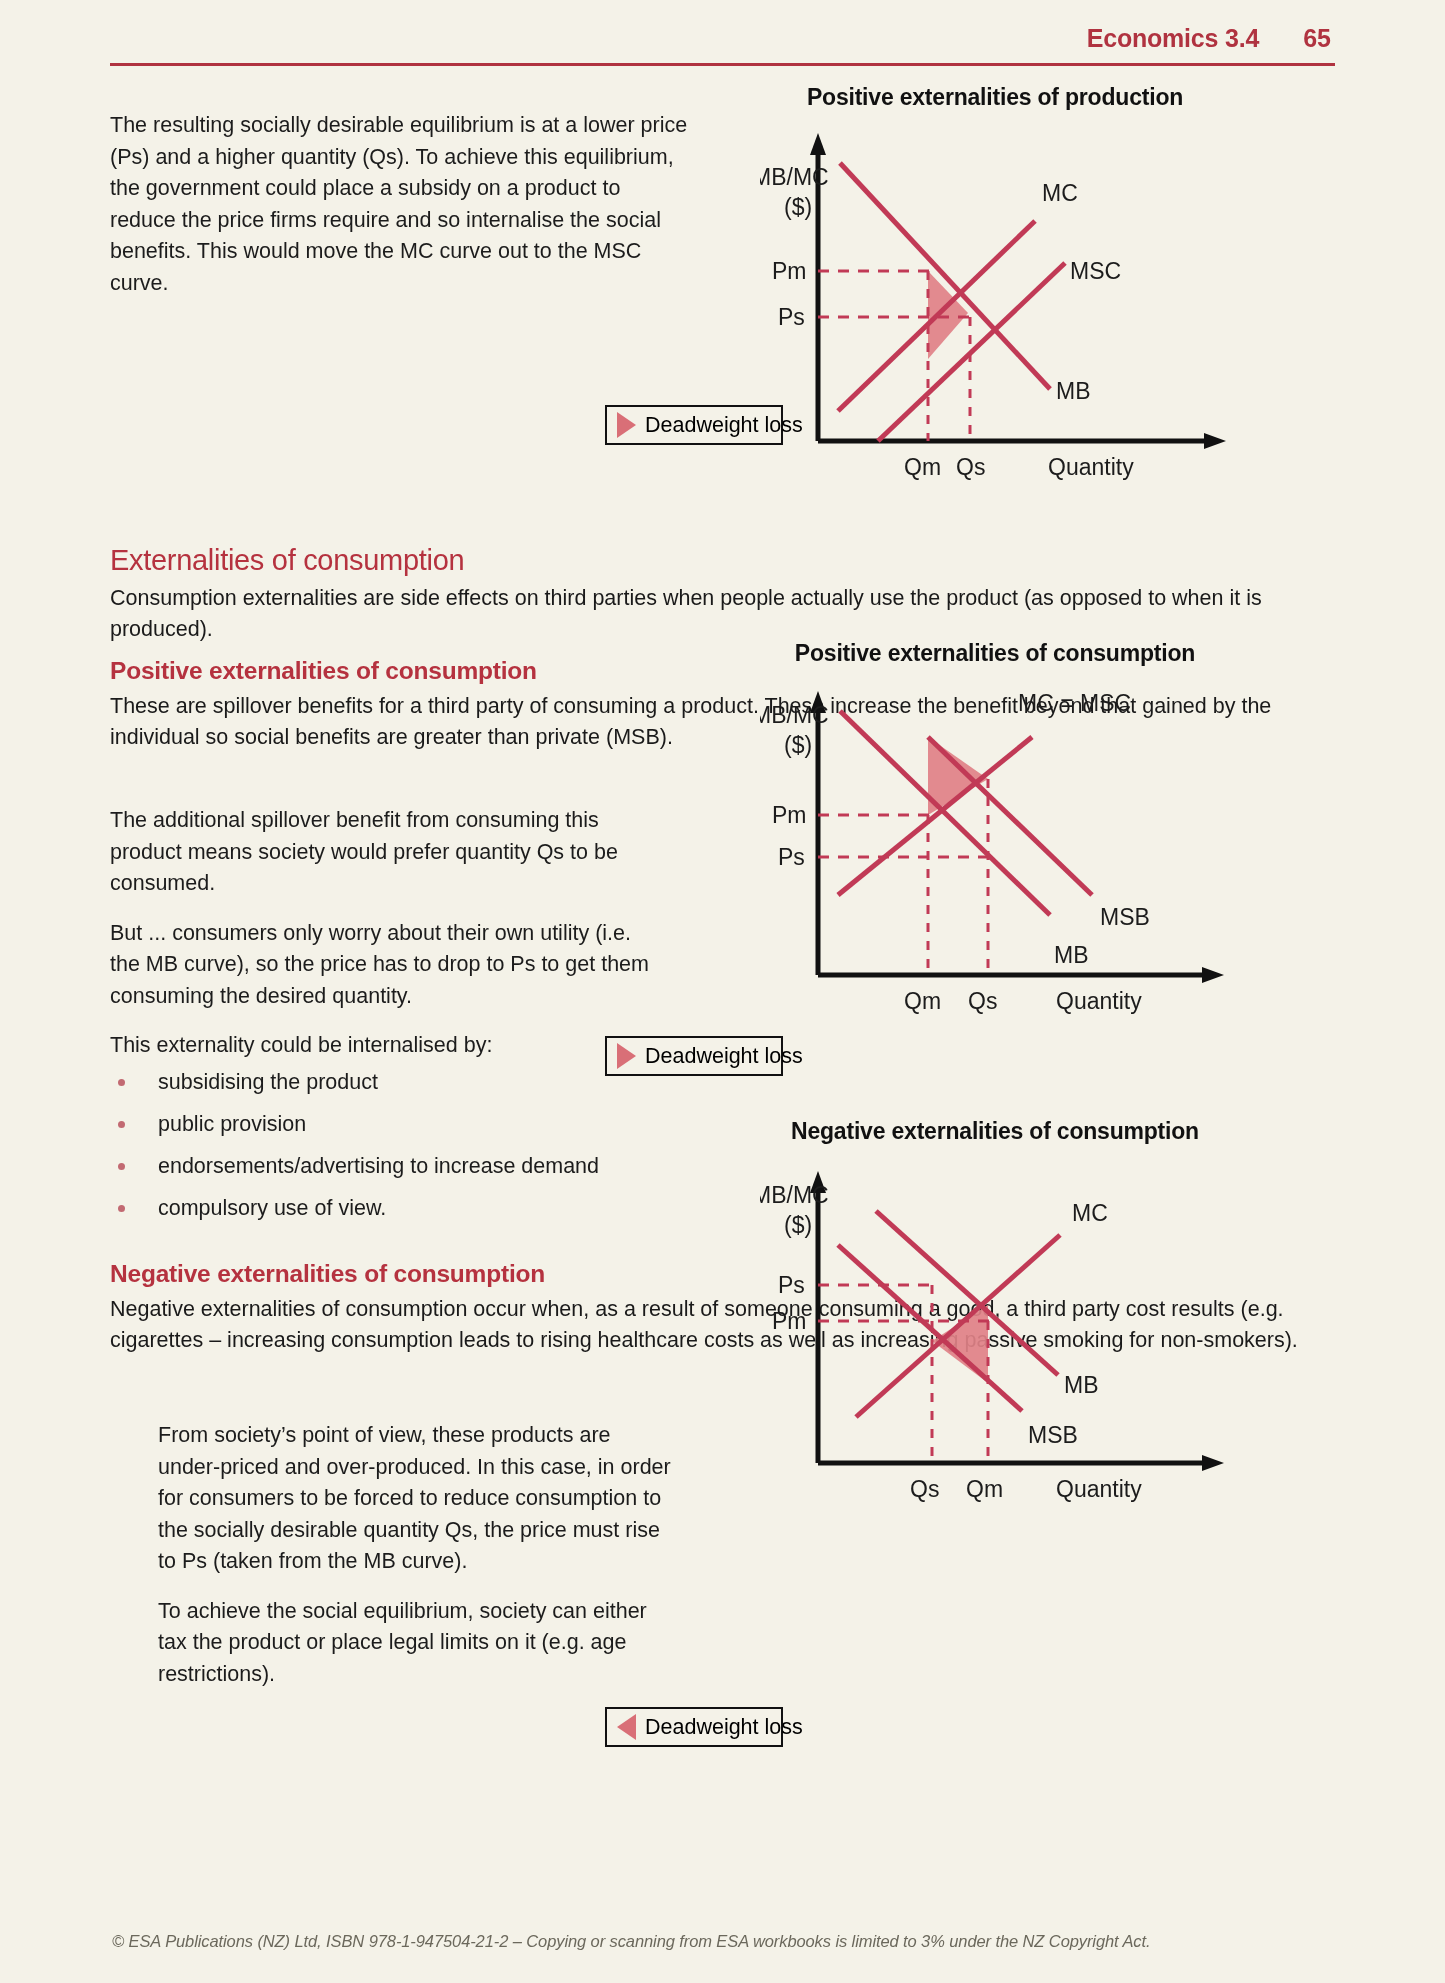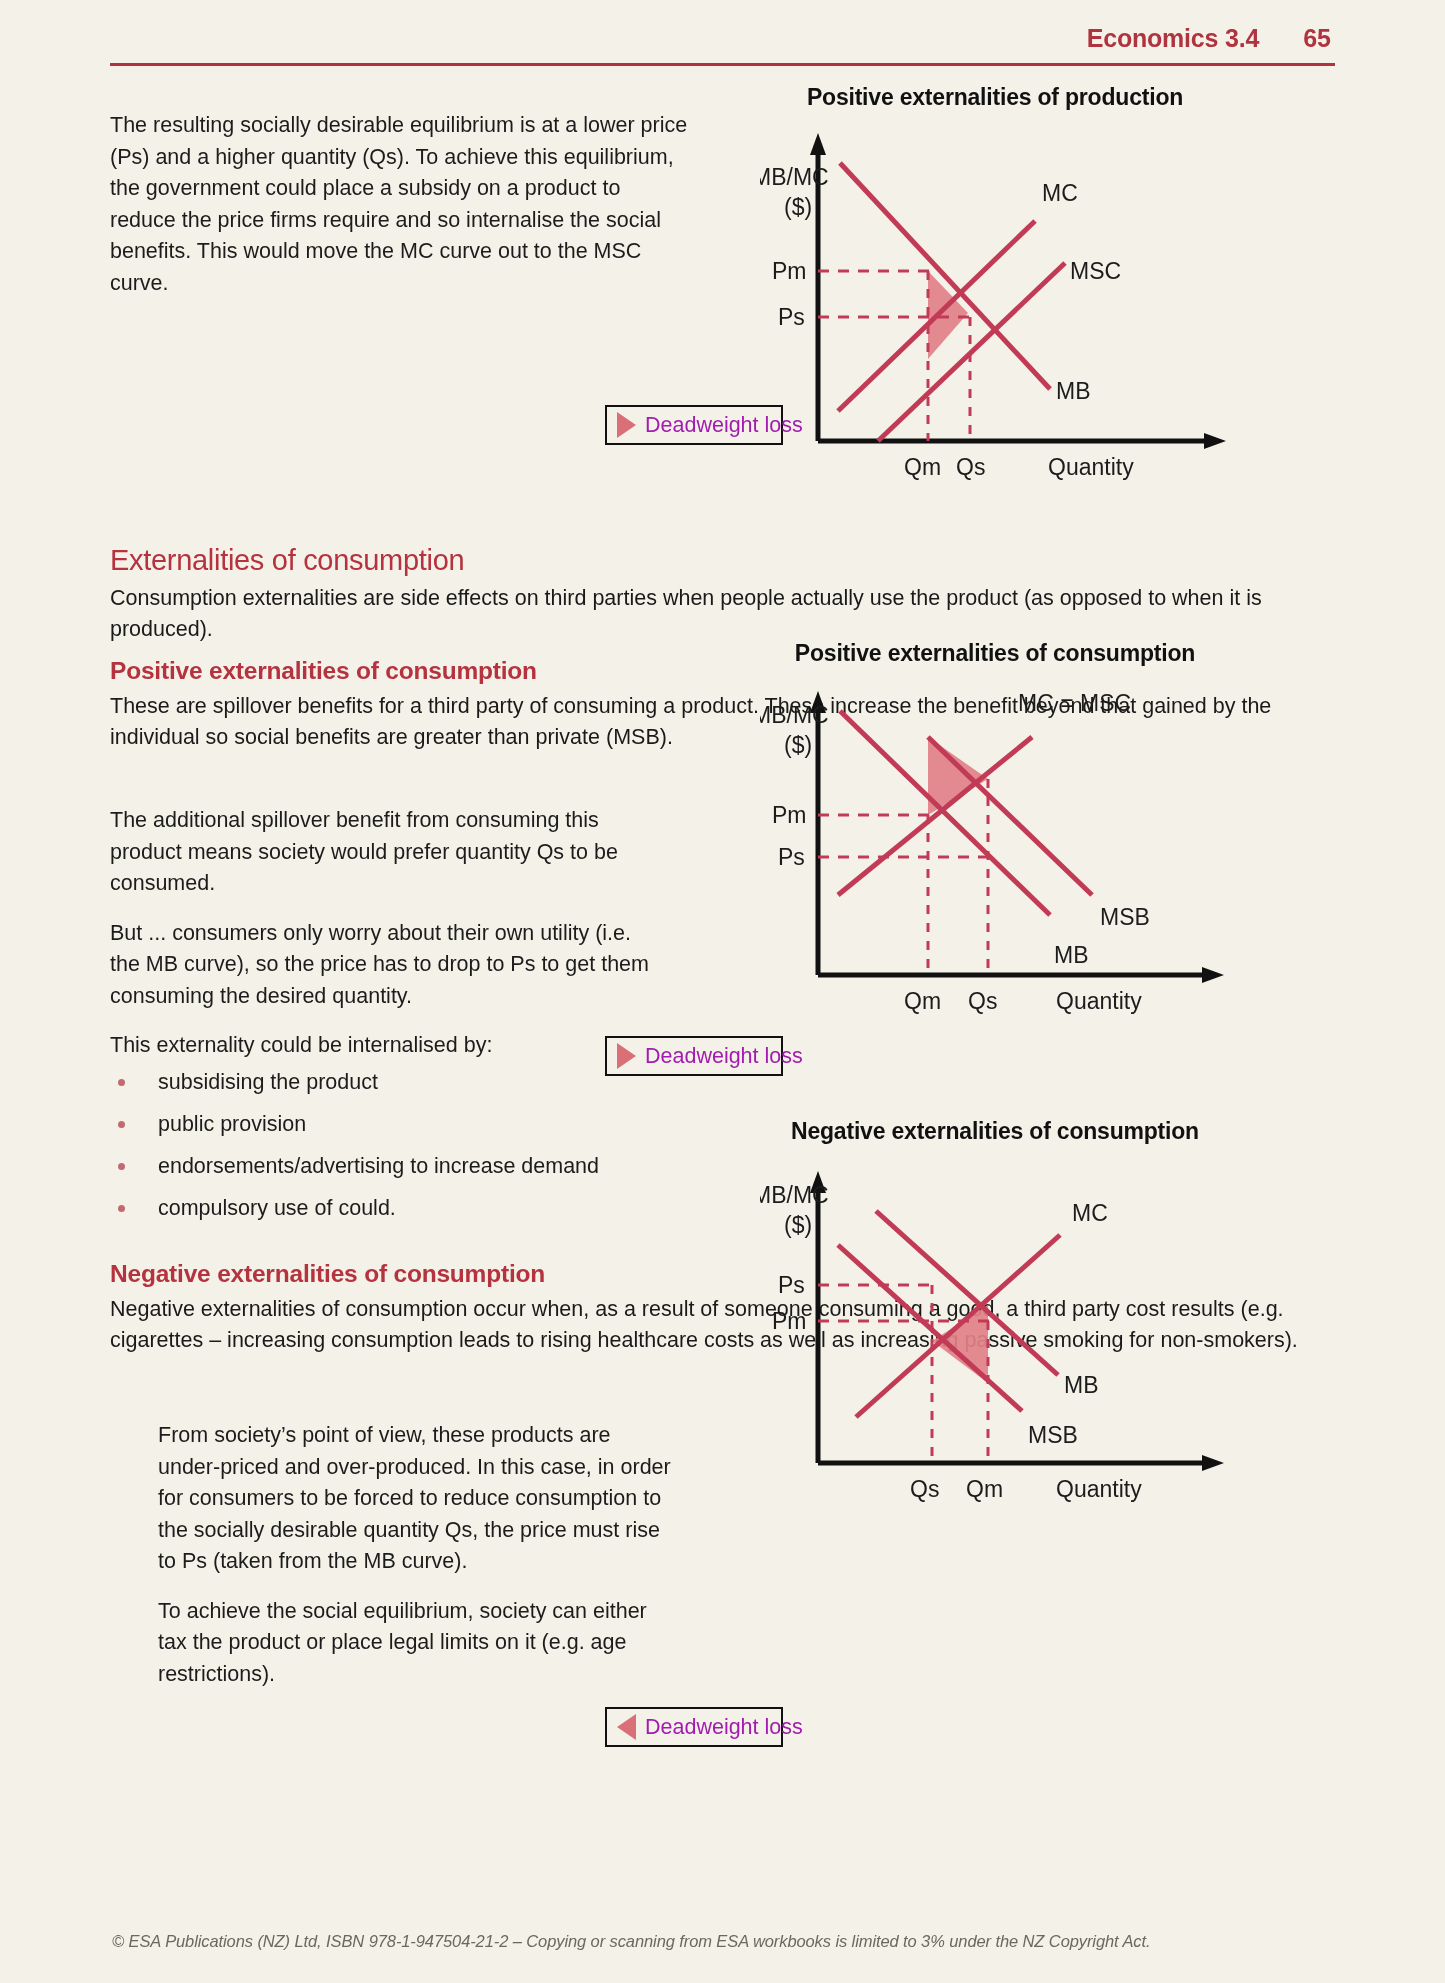--- a/index.html
+++ b/index.html
@@ -129,21 +129,21 @@
   }
   .dwl-tri-left {
     width: 0; height: 0;
     border-top: 13px solid transparent;
     border-bottom: 13px solid transparent;
     border-right: 19px solid #d96f77;
     margin-right: 9px;
   }
   .dwl-label {
     font-size: 21.5px;
-    color: #a21caf;
+    color: #000000;
     white-space: nowrap;
   }
 
   
   .chart {
     position: absolute;
   }
   .chart-title {
     font-size: 23px;
     font-weight: bold;
@@ -240,21 +240,21 @@
   </div>
 
   <div class="col-left" style="left:110px; top:805px; width:545px;">
     <p class="para">The additional spillover benefit from consuming this product means society would prefer quantity Qs to be consumed.</p>
     <p class="para">But ... consumers only worry about their own utility (i.e. the MB curve), so the price has to drop to Ps to get them consuming the desired quantity.</p>
     <p class="para" style="margin-bottom:6px;">This externality could be internalised by:</p>
     <ul class="bullets">
       <li>subsidising the product</li>
       <li>public provision</li>
       <li>endorsements/advertising to increase demand</li>
-      <li>compulsory use of could.</li>
+      <li>compulsory use of view.</li>
     </ul>
   </div>
 
   <div class="dwl-box" style="left:605px; top:1036px; width:178px;">
     <span class="dwl-tri-right"></span>
     <span class="dwl-label">Deadweight loss</span>
   </div>
 
   <div class="chart" style="left:760px; top:640px;">
     <div class="chart-title" style="width:470px;">Positive externalities of consumption</div>

